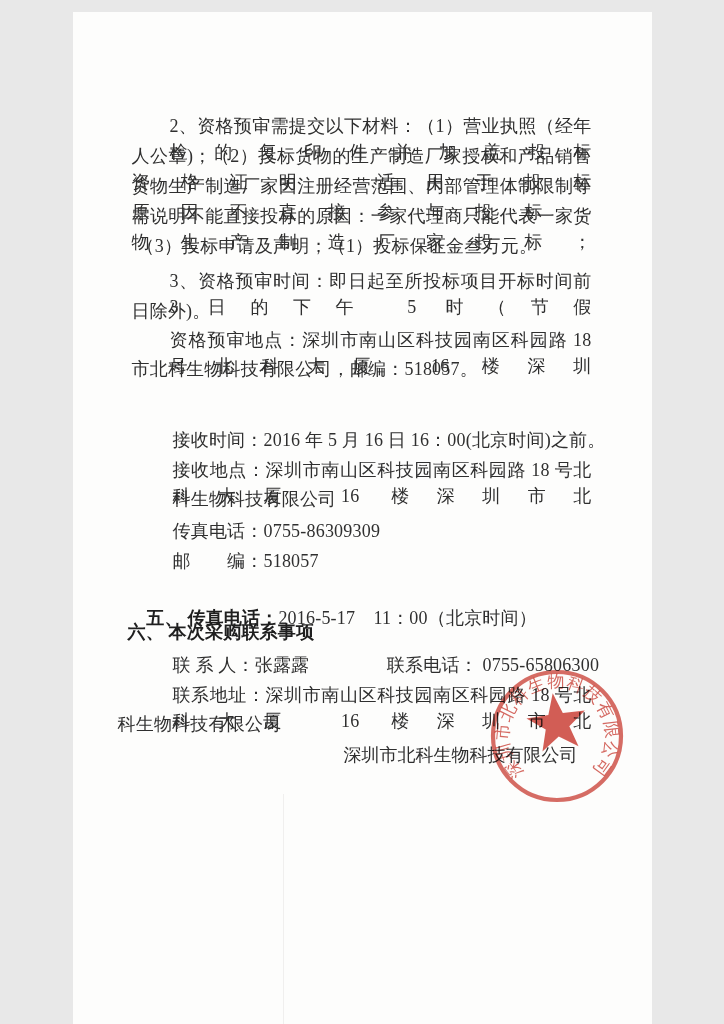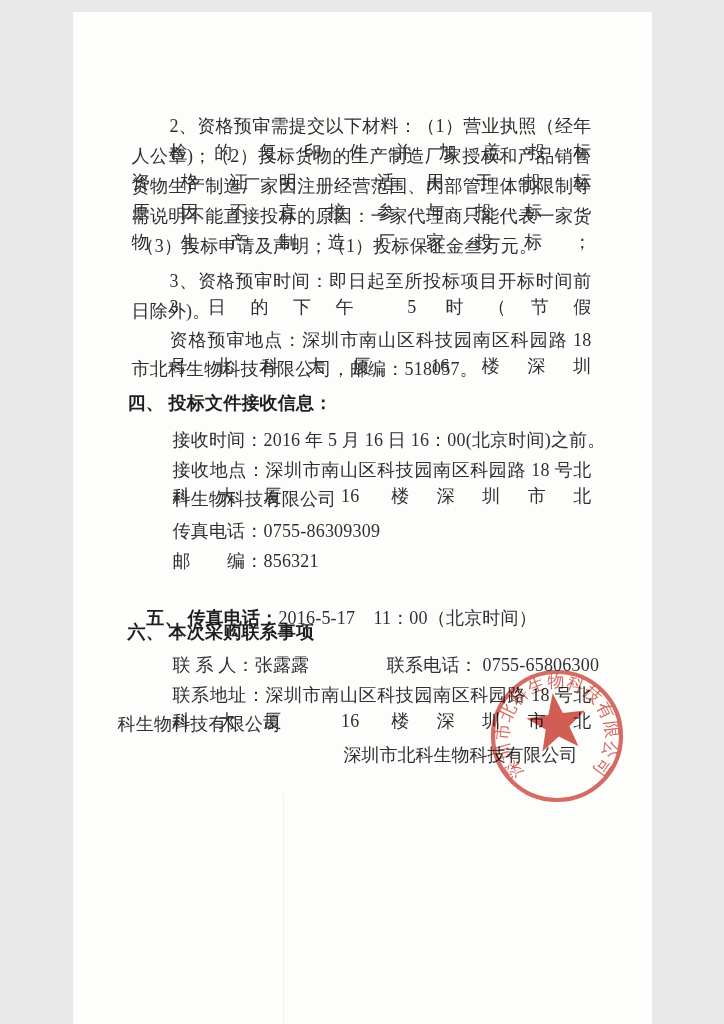--- a/index.html
+++ b/index.html
@@ -59,26 +59,25 @@
   <div class="ln fill" style="left:59px;top:191px">需说明不能直接投标的原因：一家代理商只能代表一家货物生产制造厂家投标；</div>
   <div class="ln fill" style="left:59px;top:161px">货物生产制造厂家因注册经营范围、内部管理体制限制等原因不直接参与投标，</div>
   <div class="ln" style="left:64px;top:221px">（3）投标申请及声明；（1）投标保证金叁万元。</div>
 
   <div class="ln fill" style="left:97px;top:256px">3、资格预审时间：即日起至所投标项目开标时间前 3 日的下午 5 时（节假</div>
   <div class="ln" style="left:59px;top:286px">日除外)。</div>
 
   <div class="ln fill" style="left:97px;top:315px">资格预审地点：深圳市南山区科技园南区科园路 18 号北科大厦 16 楼深圳</div>
   <div class="ln" style="left:59px;top:344px">市北科生物科技有限公司，邮编：518057。</div>
 
-  <div class="ln b" style="left:55px;top:378px">四、 投标文件接收信息：</div>
   <div class="ln" style="left:100px;top:415px">接收时间：2016 年 5 月 16 日 16：00(北京时间)之前。</div>
   <div class="ln fill" style="left:100px;top:445px">接收地点：深圳市南山区科技园南区科园路 18 号北科大厦 16 楼深圳市北</div>
   <div class="ln" style="left:100px;top:474px">科生物科技有限公司</div>
   <div class="ln" style="left:100px;top:506px">传真电话：0755-86309309</div>
-  <div class="ln" style="left:100px;top:536px">邮　　编：856321</div>
+  <div class="ln" style="left:100px;top:536px">邮　　编：518057</div>
 
   <div class="ln" style="left:55px;top:567px">
     <span class="b">五、 传真电话：</span><span>2016-5-17　11：00（北京时间）</span>
   </div>
 
   <div class="ln b" style="left:55px;top:607px">六、 本次采购联系事项</div>
   <div class="ln" style="left:100px;top:640px">联 系 人：张露露　　　　 联系电话： 0755-65806300</div>
   <div class="ln fill" style="left:100px;top:670px">联系地址：深圳市南山区科技园南区科园路 18 号北科大厦 16 楼深圳市北</div>
   <div class="ln" style="left:45px;top:699px">科生物科技有限公司</div>
 

